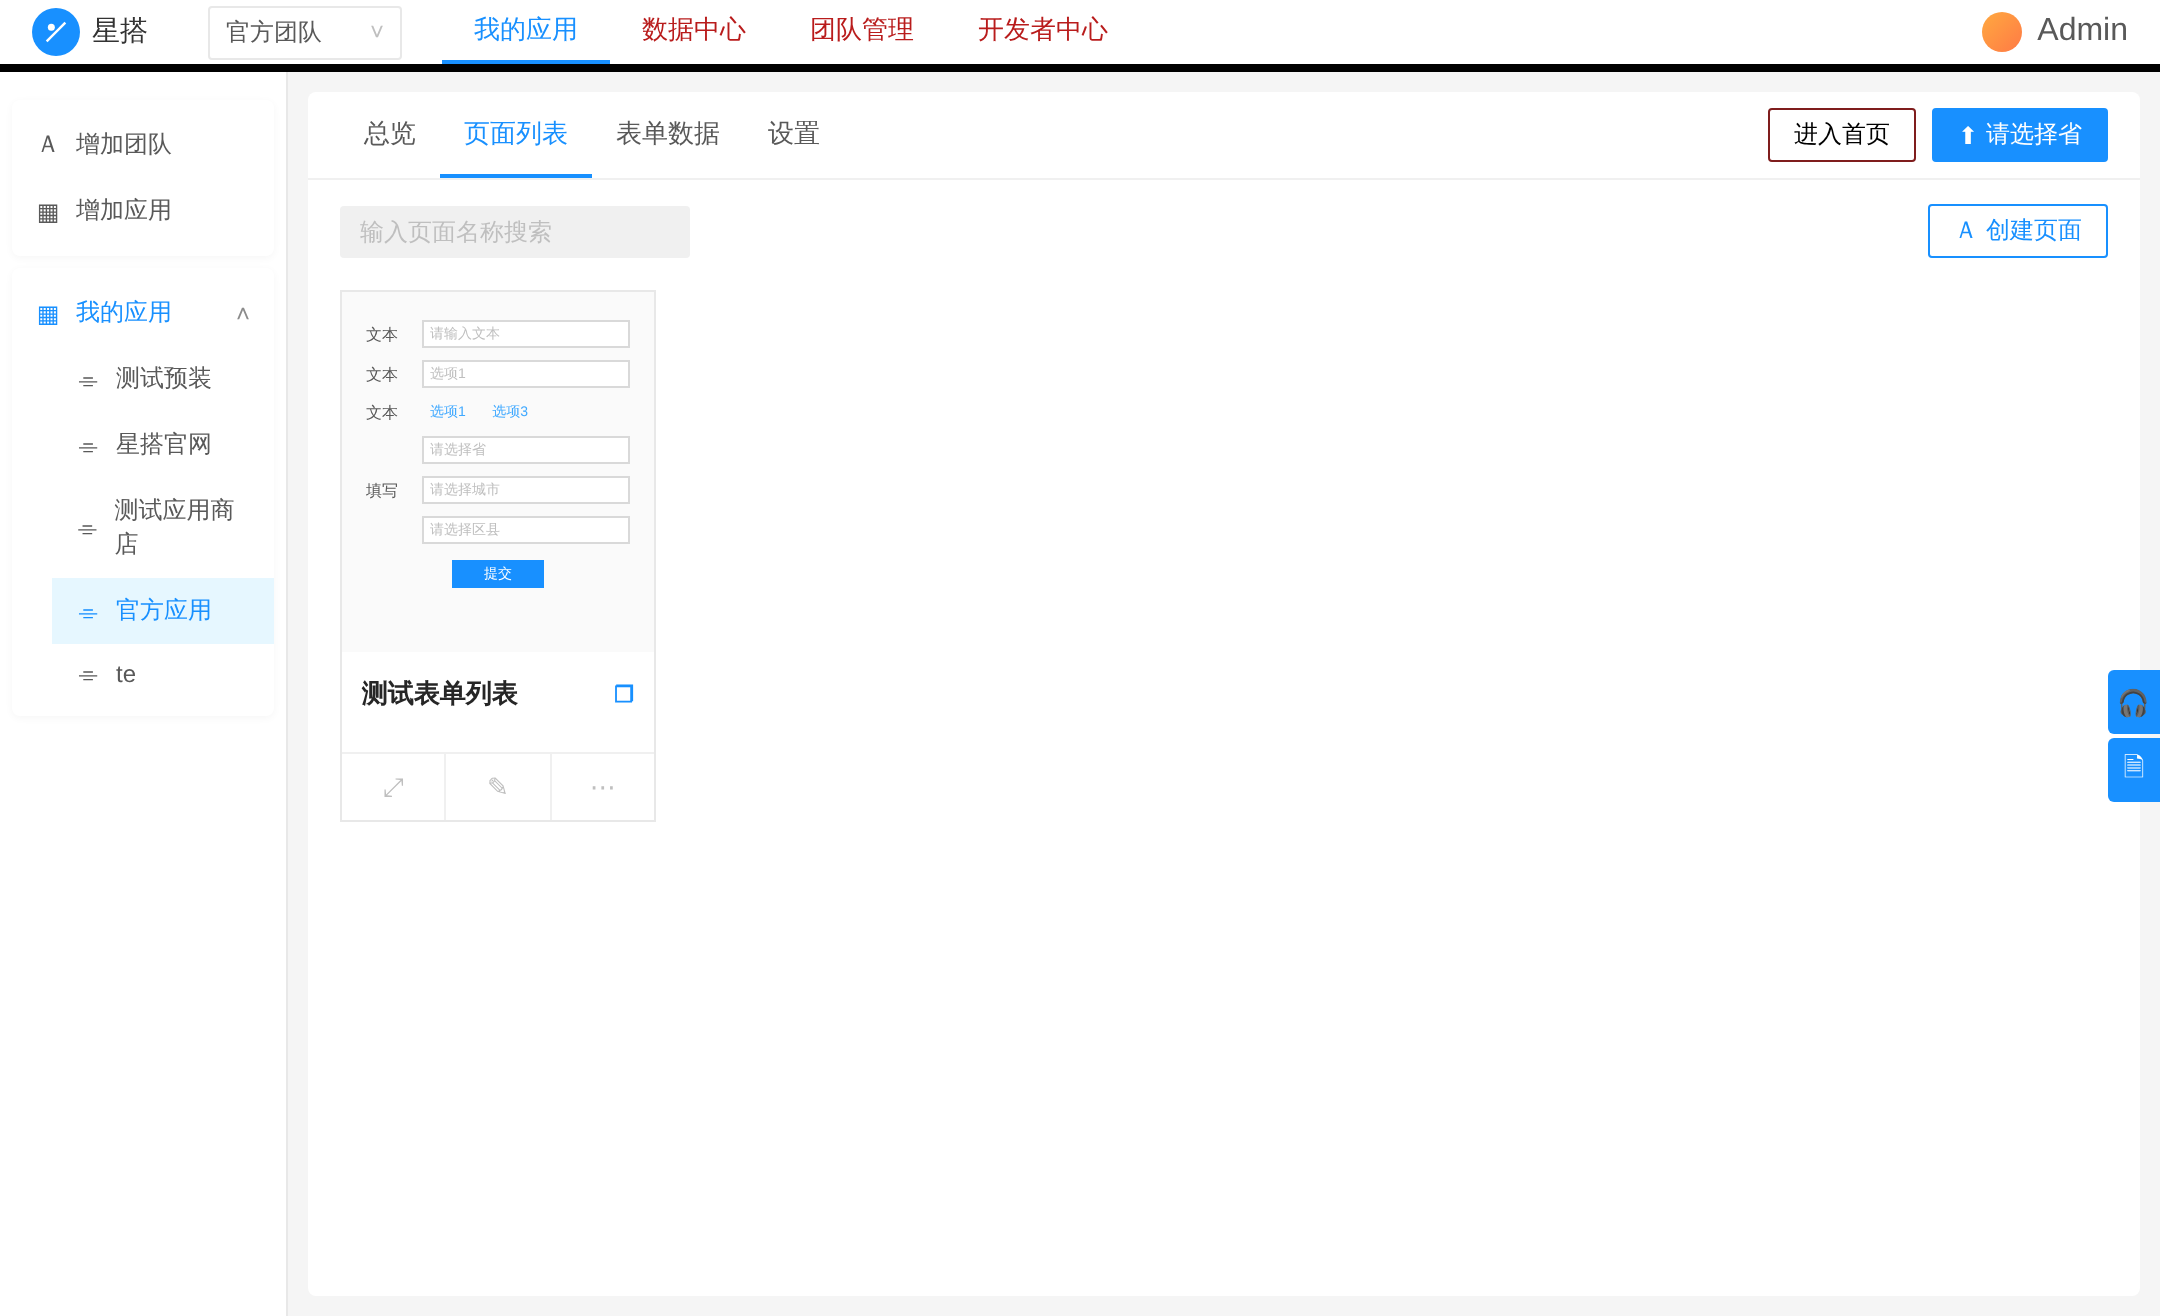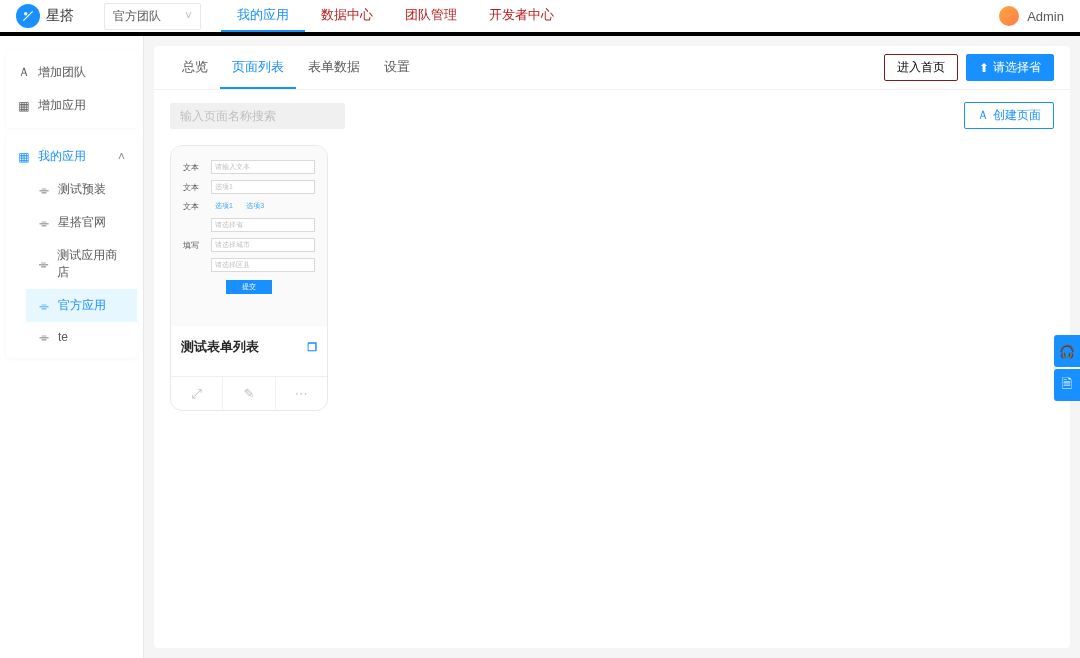--- a/index.html
+++ b/index.html
@@ -7,21 +7,21 @@
     
     .header { height: 36px; background: #fff; border-bottom: 4px solid #000000; display: flex; align-items: center; padding: 0 16px; }
     .logo { display: flex; align-items: center; gap: 6px; }
     .logo-circle { width: 24px; height: 24px; border-radius: 50%; background: #1890ff; display: flex; align-items: center; justify-content: center; }
     .logo-text { font-size: 14px; font-weight: 500; color: #333; }
     .team-select { margin-left: 30px; color: #595959; font-size: 12px; display: flex; align-items: center; gap: 24px; padding: 4px 8px; cursor: pointer; border: 1px solid #e8e8e8; border-radius: 2px; min-width: 90px; }
     .team-select .chevron { margin-left: auto; color: #bfbfbf; }
     .nav-tabs { display: flex; margin-left: 20px; height: 100%; }
     .nav-tab { padding: 0 16px; display: flex; align-items: center; font-size: 13px; color: #b91c1c; cursor: pointer; border-bottom: 2px solid transparent; }
     .nav-tab.active { color: #1890ff; border-bottom-color: #1890ff; }
-    .header-user { margin-left: auto; display: flex; align-items: center; gap: 8px; font-size: 13px; color: #595959; }
+    .header-user { margin-left: auto; display: flex; align-items: center; gap: 8px; font-size: 16px; color: #595959; }
     .avatar { width: 20px; height: 20px; border-radius: 50%; background: linear-gradient(135deg, #ffa940, #ff7a45); display: inline-block; }
 
     .body-area { display: flex; height: calc(100% - 36px); }
     
     .sidebar { width: 144px; background: #fff; border-right: 1px solid #e8e8e8; padding: 8px 0; overflow-y: auto; }
     .sidebar-card { margin: 6px; background: #fff; border-radius: 4px; box-shadow: 0 1px 4px rgba(0,0,0,0.04); padding: 6px 0; }
     .sidebar-item { display: flex; align-items: center; gap: 8px; padding: 8px 12px; font-size: 12px; color: #595959; cursor: pointer; }
     .sidebar-item.blue { color: #1890ff; }
     .sidebar-item.active { background: #e6f7ff; color: #1890ff; }
     .sidebar-item .icon { width: 12px; display: inline-flex; justify-content: center; }
@@ -37,21 +37,21 @@
     .btn { padding: 4px 12px; font-size: 12px; border: 1px solid #7f1d1d; border-radius: 2px; background: #fff; cursor: pointer; display: inline-flex; align-items: center; gap: 4px; }
     .btn-primary { background: #1890ff; color: #fff; border-color: #1890ff; }
     .btn-outline-primary { border-color: #1890ff; color: #1890ff; }
 
     .content-body { padding: 12px 16px; flex: 1; overflow: auto; }
     .toolbar-row { display: flex; align-items: center; gap: 10px; }
     .search-input { flex: 0 0 140px; height: 26px; background: #f0f0f0; border: none; padding: 0 10px; font-size: 12px; color: #8c8c8c; border-radius: 2px; }
     .search-input::placeholder { color: #bfbfbf; }
     .toolbar-row .spacer { flex: 1; }
 
-    .page-card { width: 158px; margin-top: 16px; border: 1px solid #e8e8e8; border-radius: 12px; overflow: hidden; background: #fff; }
+    .page-card { width: 158px; margin-top: 16px; border: 1px solid #e8e8e8; border-radius: 0; overflow: hidden; background: #fff; }
     .page-thumb { height: 180px; background: #fafafa; padding: 14px 12px; font-size: 8px; color: #8c8c8c; display: flex; flex-direction: column; gap: 6px; }
     .thumb-row { display: flex; align-items: center; gap: 6px; }
     .thumb-label { width: 22px; color: #595959; font-size: 8px; }
     .thumb-input { flex: 1; height: 14px; border: 1px solid #d9d9d9; background: #fff; font-size: 7px; padding: 0 3px; display: flex; align-items: center; color: #bfbfbf; }
     .thumb-tag { display: inline-block; padding: 1px 4px; font-size: 7px; margin-right: 3px; color: #40a9ff; }
     .thumb-btn { width: 46px; height: 14px; background: #1890ff; color: #fff; font-size: 7px; display: flex; align-items: center; justify-content: center; margin: 2px auto 0; }
     .page-title-row { padding: 12px 10px 20px; font-size: 13px; color: #262626; font-weight: 700; display: flex; align-items: center; gap: 18px; justify-content: space-between; }
     .copy-icon { color: #1890ff; font-size: 11px; }
     .page-footer { display: flex; border-top: 1px solid #f0f0f0; height: 34px; }
     .page-footer-btn { flex: 1; display: flex; align-items: center; justify-content: center; color: #bfbfbf; cursor: pointer; border-right: 1px solid #f0f0f0; font-size: 13px; }

